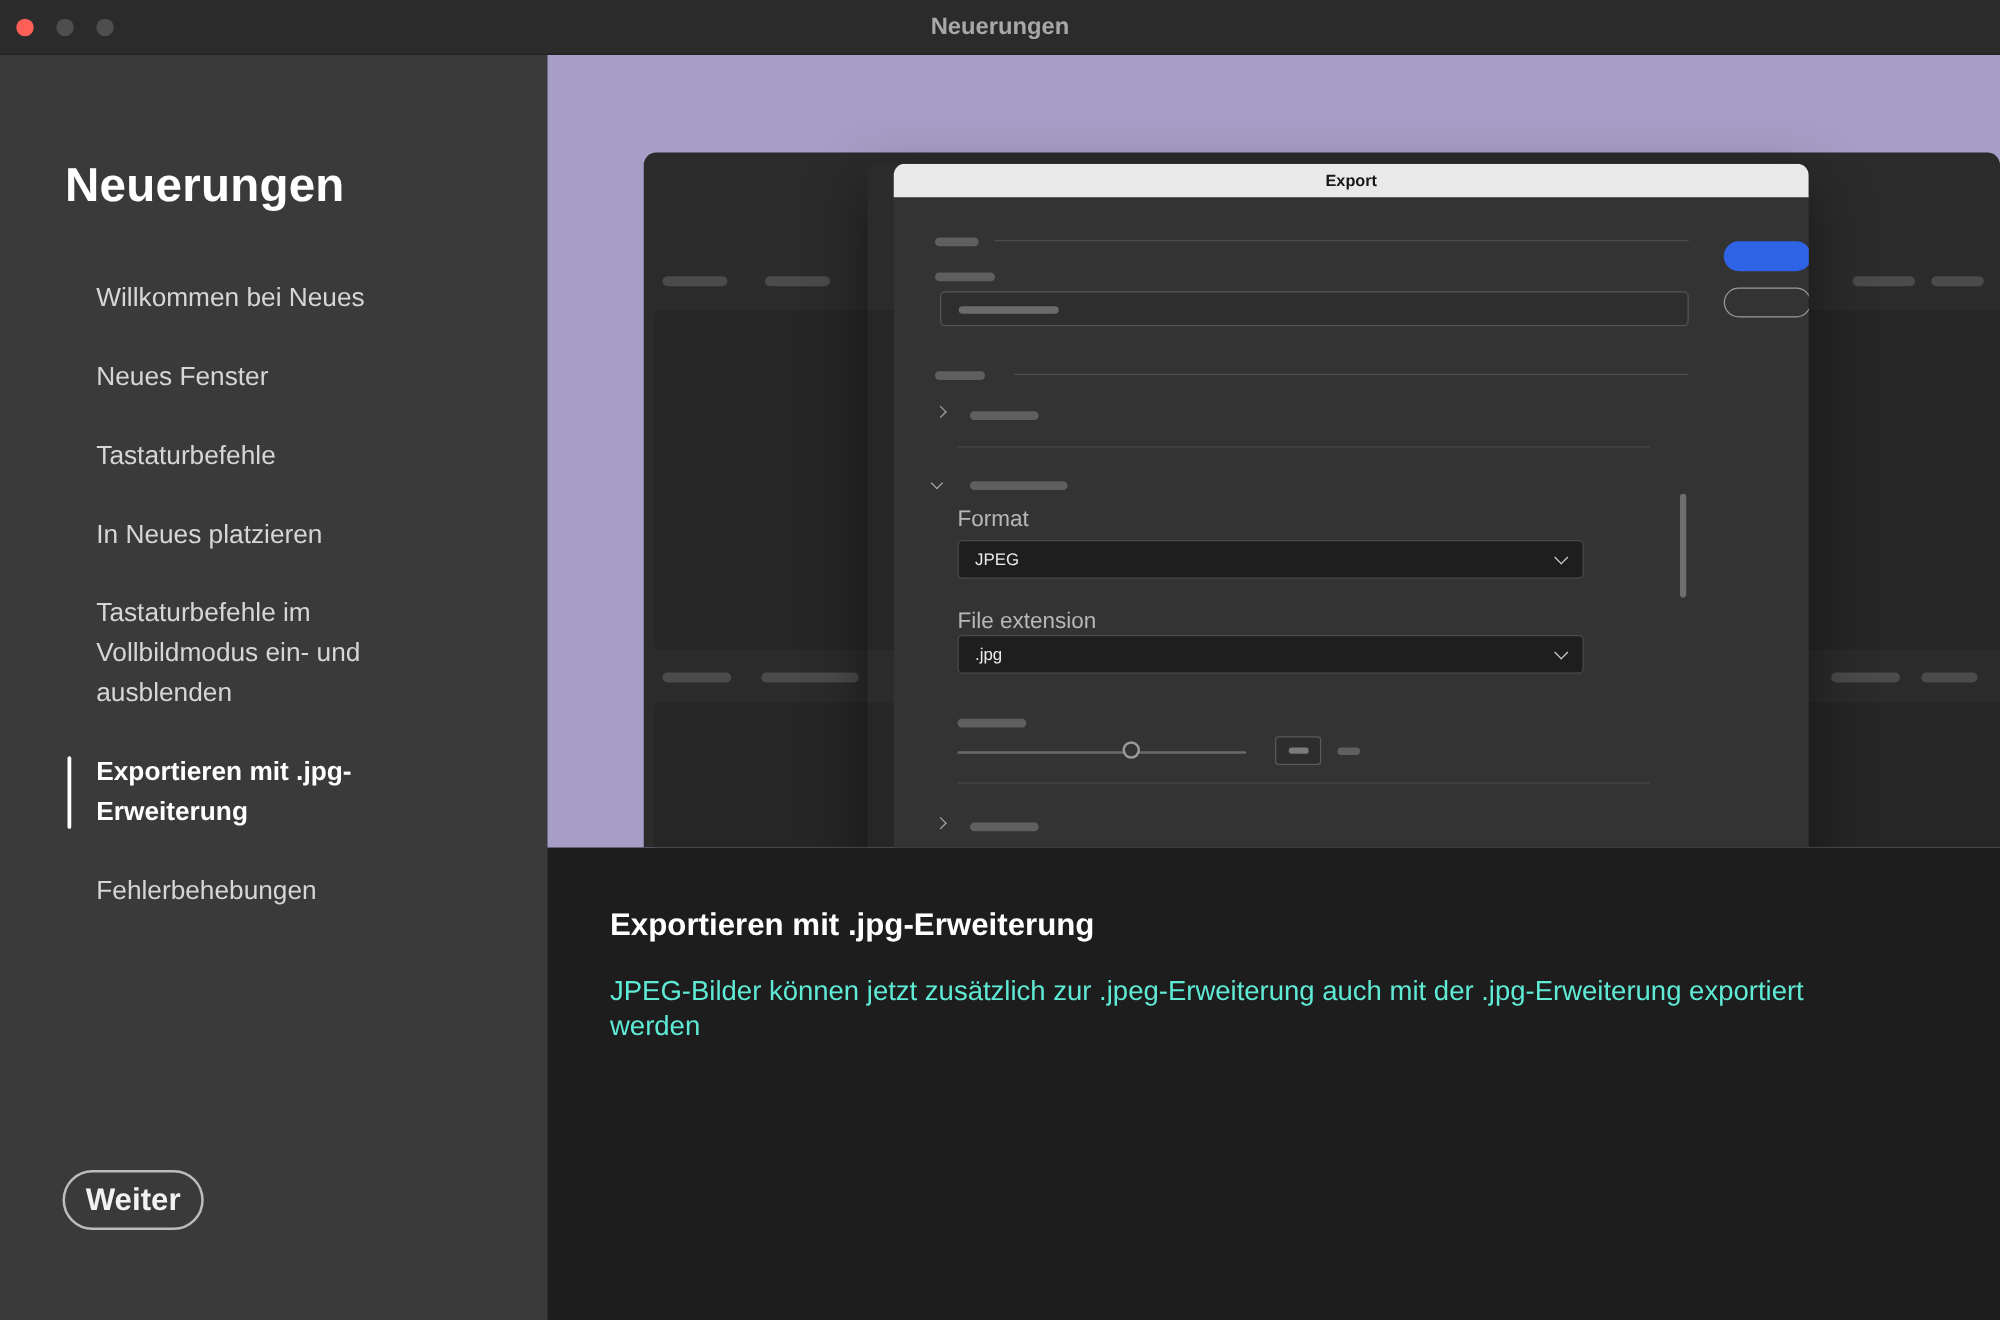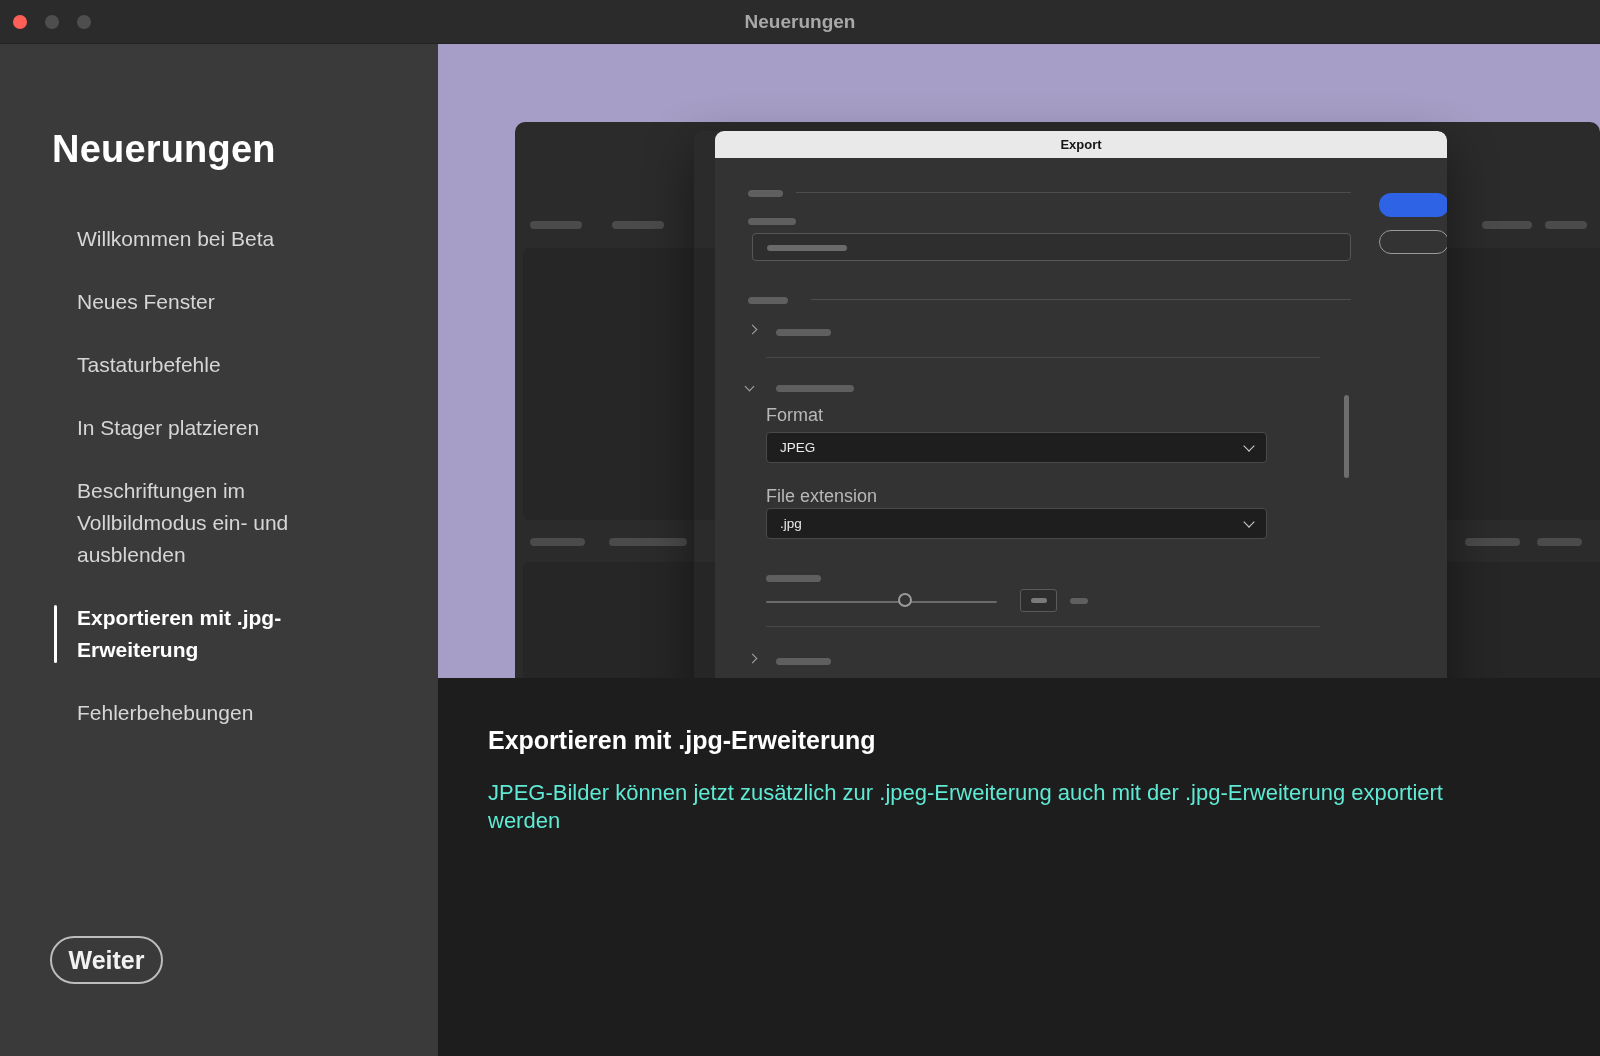--- a/index.html
+++ b/index.html
@@ -75,25 +75,25 @@
       <button class="tl dim"></button>
     </div>
     <div class="titlebar-title">Neuerungen</div>
   </div>
 
   <div class="main">
 
     <aside class="sidebar">
       <h1>Neuerungen</h1>
       <ul class="nav">
-        <li>Willkommen bei Beta</li>
+        <li>Willkommen bei Neues</li>
         <li>Neues Fenster</li>
         <li>Tastaturbefehle</li>
-        <li>In Stager platzieren</li>
-        <li>Beschriftungen im Vollbildmodus ein- und ausblenden</li>
+        <li>In Neues platzieren</li>
+        <li>Tastaturbefehle im Vollbildmodus ein- und ausblenden</li>
         <li class="selected">Exportieren mit .jpg-Erweiterung</li>
         <li>Fehlerbehebungen</li>
       </ul>
       <button class="weiter-btn">Weiter</button>
     </aside>
 
     <section class="content">
 
       <div class="preview">
 

